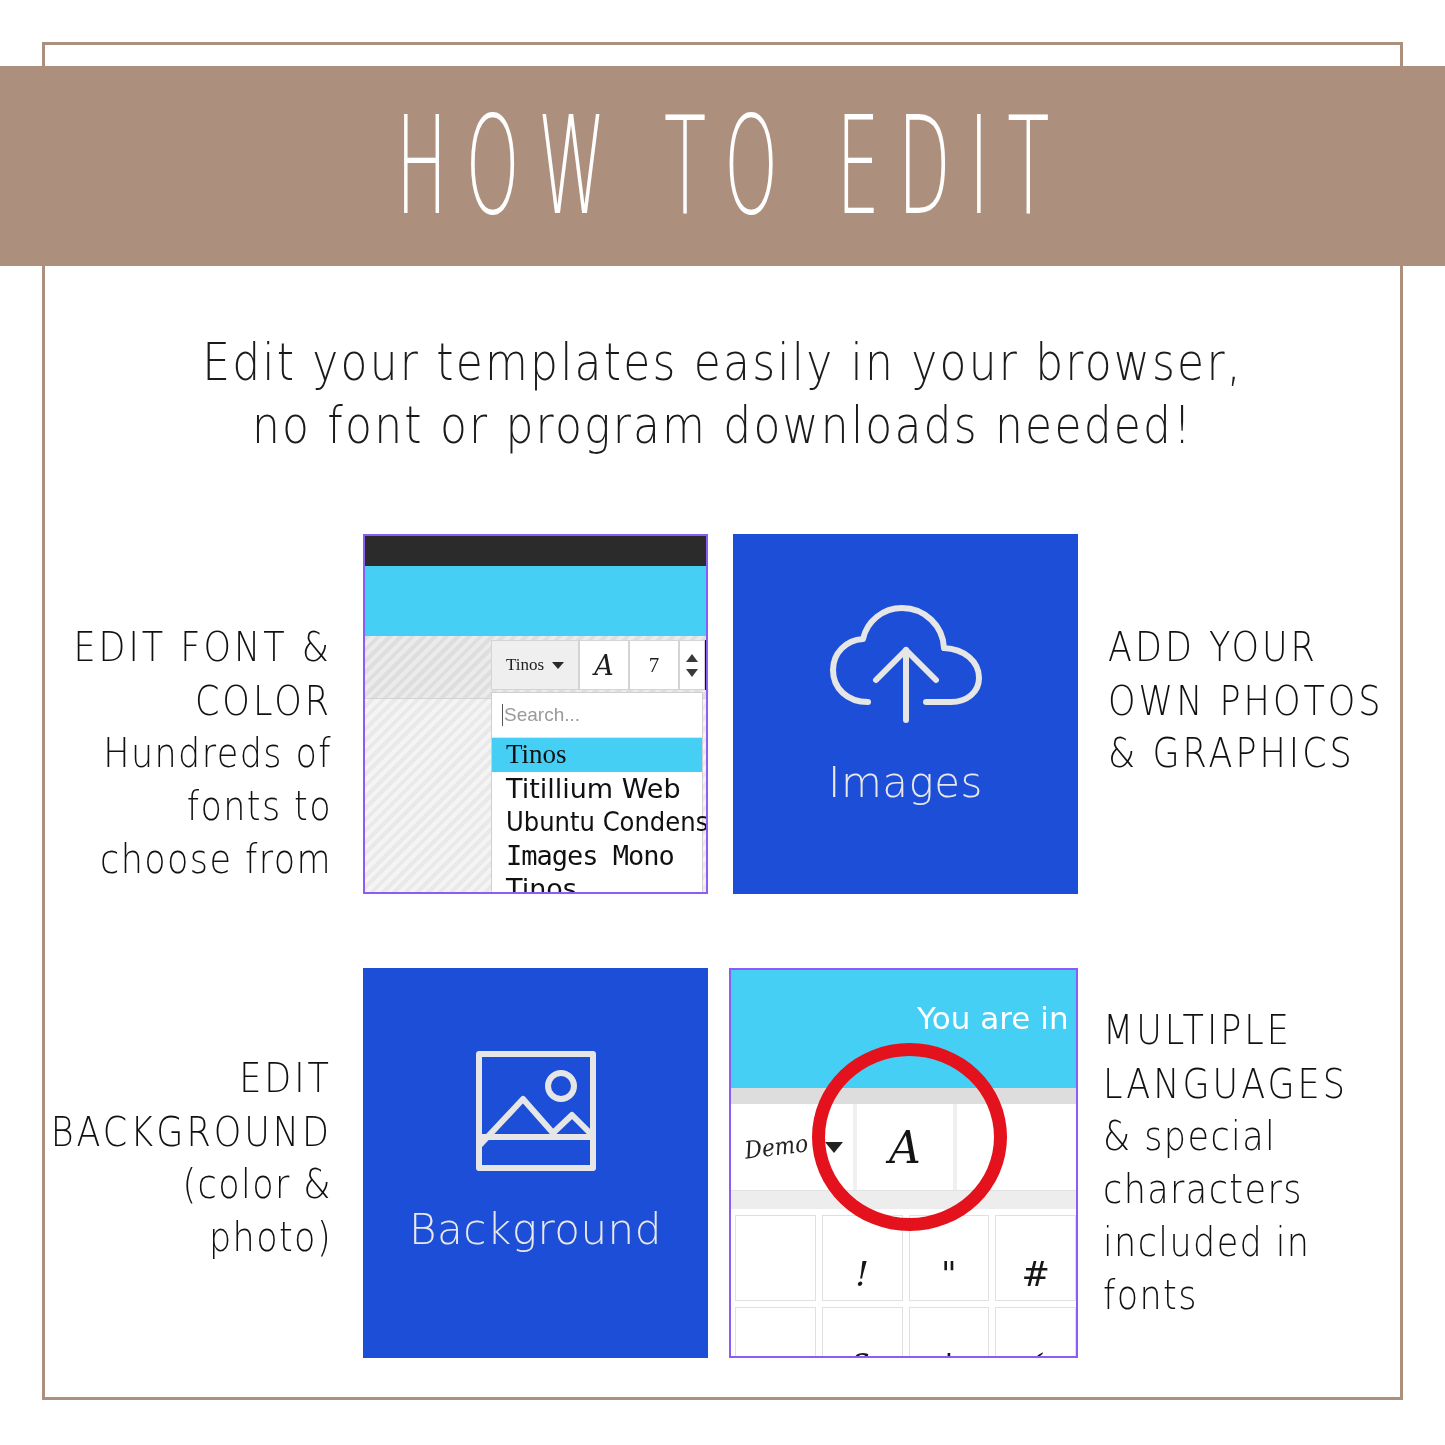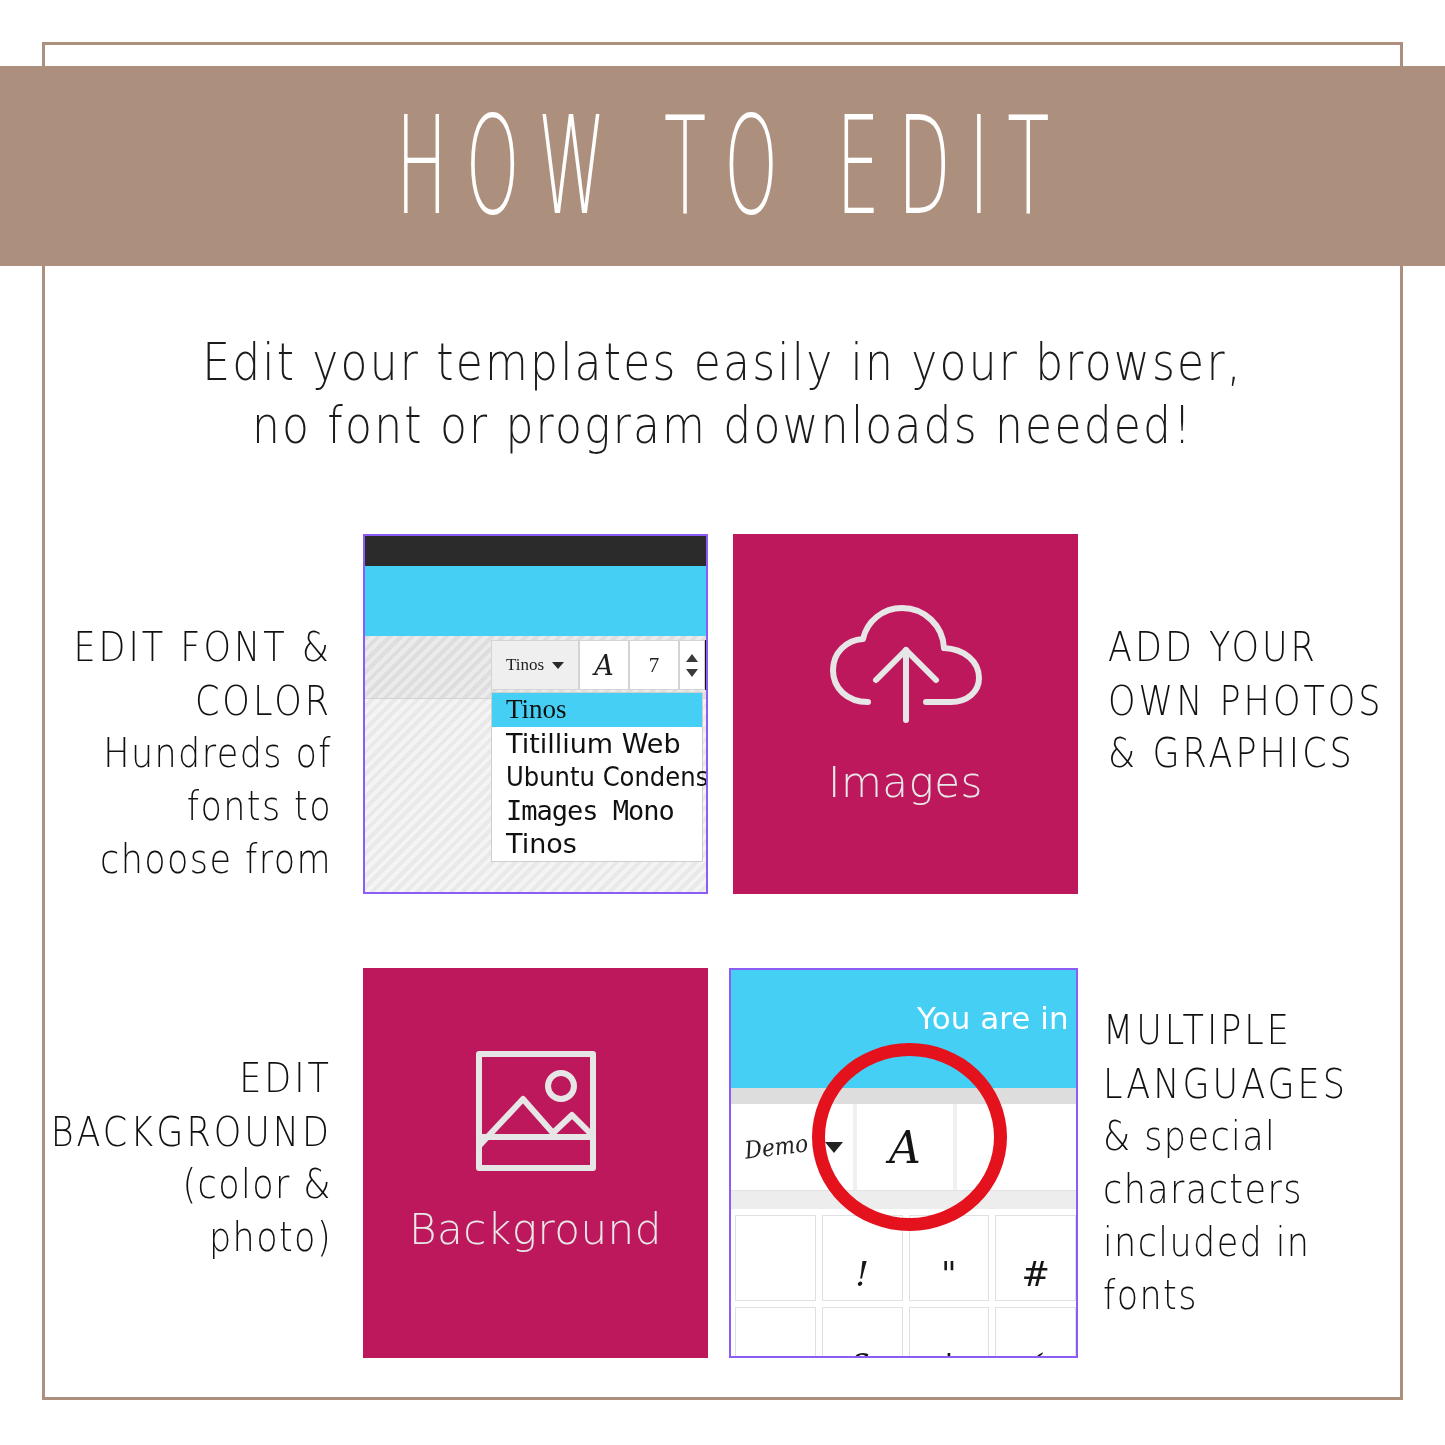--- a/index.html
+++ b/index.html
@@ -109,21 +109,21 @@
     transform-origin: top left;
   }
 
   
   .card {
     position: absolute;
     box-sizing: border-box;
     overflow: hidden;
   }
   .card.bordered { border: 2px solid #8b5cf6; }
-  .card.dark { background: #be185d; }
+  .card.dark { background: #1d4ed8; }
 
   #card-font { left: 363px; top: 534px; width: 345px; height: 360px; }
   #card-images { left: 733px; top: 534px; width: 345px; height: 360px; }
   #card-background { left: 363px; top: 968px; width: 345px; height: 390px; }
   #card-chars { left: 729px; top: 968px; width: 349px; height: 390px; }
 
   
   .app-topbar { height: 30px; background: #2b2b2b; }
   .app-bluebar { height: 70px; background: #45CFF5; }
   .app-canvas {
@@ -388,20 +388,21 @@
       <div class="tool-cell tool-glyph">A</div>
       <div class="tool-cell tool-size">7</div>
       <div class="tool-cell tool-spin">
         <span class="spin-up"></span>
         <span class="spin-dn"></span>
       </div>
       <div class="tool-cell tool-black"></div>
     </div>
 
     <div class="font-dropdown">
+      <div class="font-search">Search...</div>
       <ul class="font-list">
         <li class="sel f-tinos">Tinos</li>
         <li class="f-titillium">Titillium Web</li>
         <li class="f-ubuntu-cond">Ubuntu Condensed</li>
         <li class="f-ubuntu-mono">Images  Mono</li>
         <li class="f-ubuntu">Tinos</li>
       </ul>
     </div>
   </div>
 </div>

